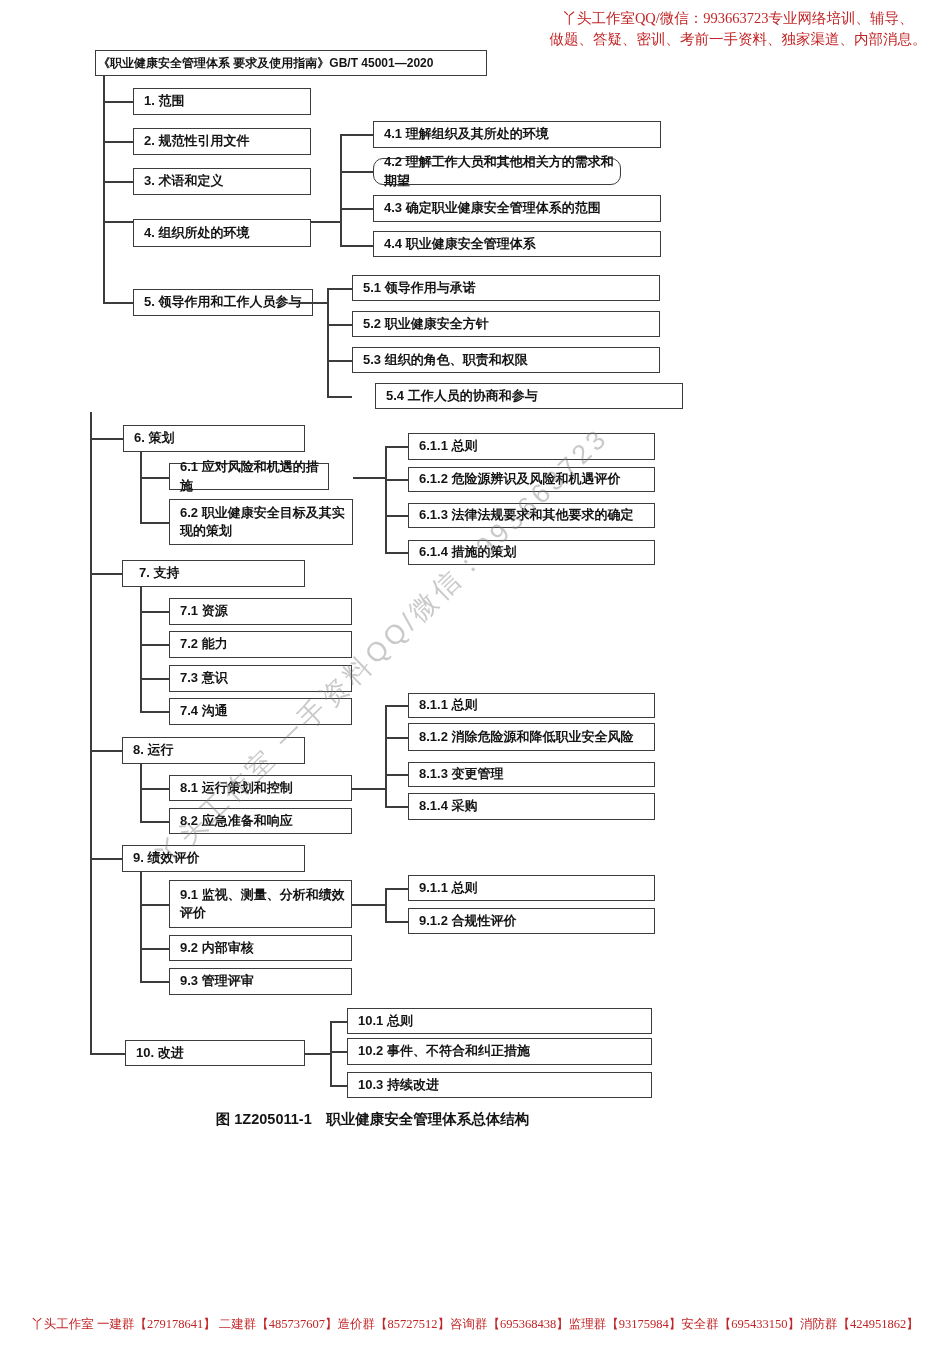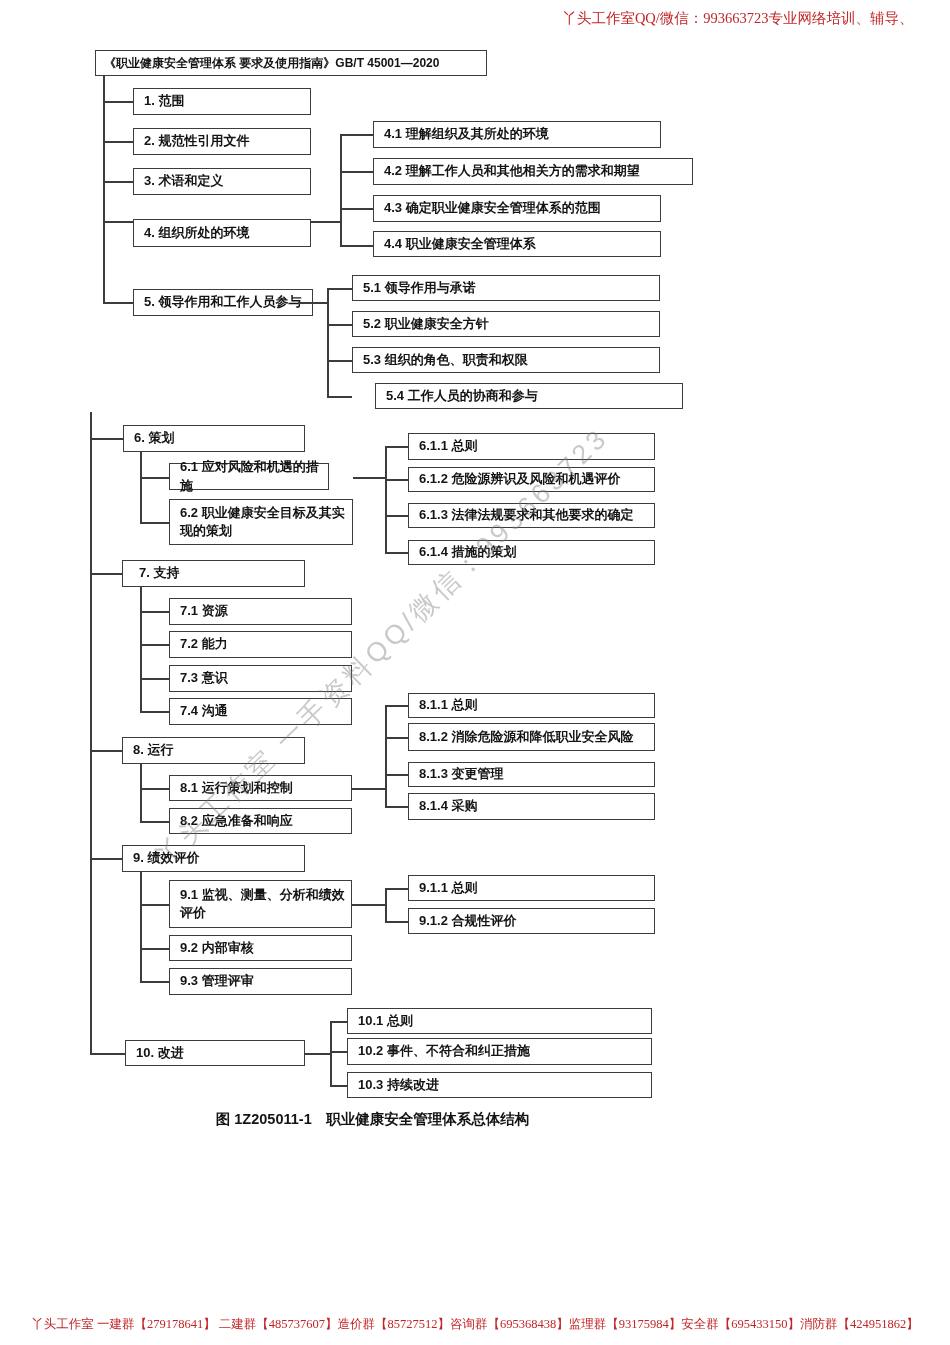--- a/index.html
+++ b/index.html
@@ -12,21 +12,21 @@
     position:absolute;top:8px;right:12px;width:400px;
     color:#c22527;font-size:14.5px;line-height:1.45;text-align:center;
     font-family:"Liberation Serif","DejaVu Serif",serif;
   }
   .box{
     position:absolute;border:1.5px solid #3c3c3c;background:#fff;
     display:flex;align-items:center;box-sizing:border-box;
     padding:1px 6px 1px 10px;font-size:13px;font-weight:bold;color:#141414;
     line-height:1.4;
   }
-  .title-box{padding-left:8px;font-size:12px;white-space:nowrap;}
+  .title-box{padding-left:2px;font-size:12px;white-space:nowrap;}
   .line{position:absolute;background:#3c3c3c;}
   .caption{
     position:absolute;left:100px;top:1110px;width:545px;text-align:center;
     font-size:14.5px;font-weight:bold;color:#141414;
   }
   .watermark-diagonal{
     position:absolute;left:148px;top:848px;width:700px;
     transform:rotate(-44deg);transform-origin:0 0;
     font-size:27px;color:rgba(120,120,120,0.40);letter-spacing:4px;
     white-space:nowrap;pointer-events:none;
@@ -35,30 +35,31 @@
     position:absolute;left:0;top:1316px;width:950px;text-align:center;
     color:#c22527;font-size:12.5px;
     font-family:"Liberation Serif","DejaVu Serif",serif;
   }
 </style>
 </head>
 <body>
 
 <div class="watermark-top">
   <div>丫头工作室QQ/微信：993663723专业网络培训、辅导、</div>
+  <div>做题、答疑、密训、考前一手资料、独家渠道、内部消息。</div>
 </div>
 
 <div id="diagram">
     <div class="box title-box" style="left: 95px; top: 50px; width: 392px; height: 26px;">《职业健康安全管理体系 要求及使用指南》GB/T 45001—2020</div>
     <div class="box" style="left: 133px; top: 88px; width: 178px; height: 27px;">1. 范围</div>
     <div class="box" style="left: 133px; top: 128px; width: 178px; height: 27px;">2. 规范性引用文件</div>
     <div class="box" style="left: 133px; top: 168px; width: 178px; height: 27px;">3. 术语和定义</div>
     <div class="box" style="left: 133px; top: 207px; width: 178px; height: 28px; margin-top: 12px;">4. 组织所处的环境</div>
     <div class="box" style="left: 373px; top: 121px; width: 288px; height: 27px;">4.1 理解组织及其所处的环境</div>
-    <div class="box" style="left: 373px; top: 158px; width: 320px; height: 27px;">4.2 理解工作人员和其他相关方的需求和期望</div>
+    <div class="box" style="left: 373px; top: 158px; width: 248px; height: 27px; border-radius: 10px;">4.2 理解工作人员和其他相关方的需求和期望</div>
     <div class="box" style="left: 373px; top: 195px; width: 288px; height: 27px;">4.3 确定职业健康安全管理体系的范围</div>
     <div class="box" style="left: 373px; top: 231px; width: 288px; height: 26px;">4.4 职业健康安全管理体系</div>
     <div class="box" style="left: 133px; top: 289px; width: 180px; height: 27px;">5. 领导作用和工作人员参与</div>
     <div class="box" style="left: 352px; top: 275px; width: 308px; height: 26px;">5.1 领导作用与承诺</div>
     <div class="box" style="left: 352px; top: 311px; width: 308px; height: 26px;">5.2 职业健康安全方针</div>
     <div class="box" style="left: 352px; top: 347px; width: 308px; height: 26px;">5.3 组织的角色、职责和权限</div>
     <div class="box" style="left: 352px; top: 383px; width: 308px; height: 26px; margin-left: 23px;">5.4 工作人员的协商和参与</div>
     <div class="box" style="left: 123px; top: 425px; width: 182px; height: 27px;">6. 策划</div>
     <div class="box" style="left: 169px; top: 463px; width: 160px; height: 27px;">6.1 应对风险和机遇的措施</div>
     <div class="box" style="left: 169px; top: 499px; width: 184px; height: 46px;">6.2 职业健康安全目标及其实现的策划</div>

